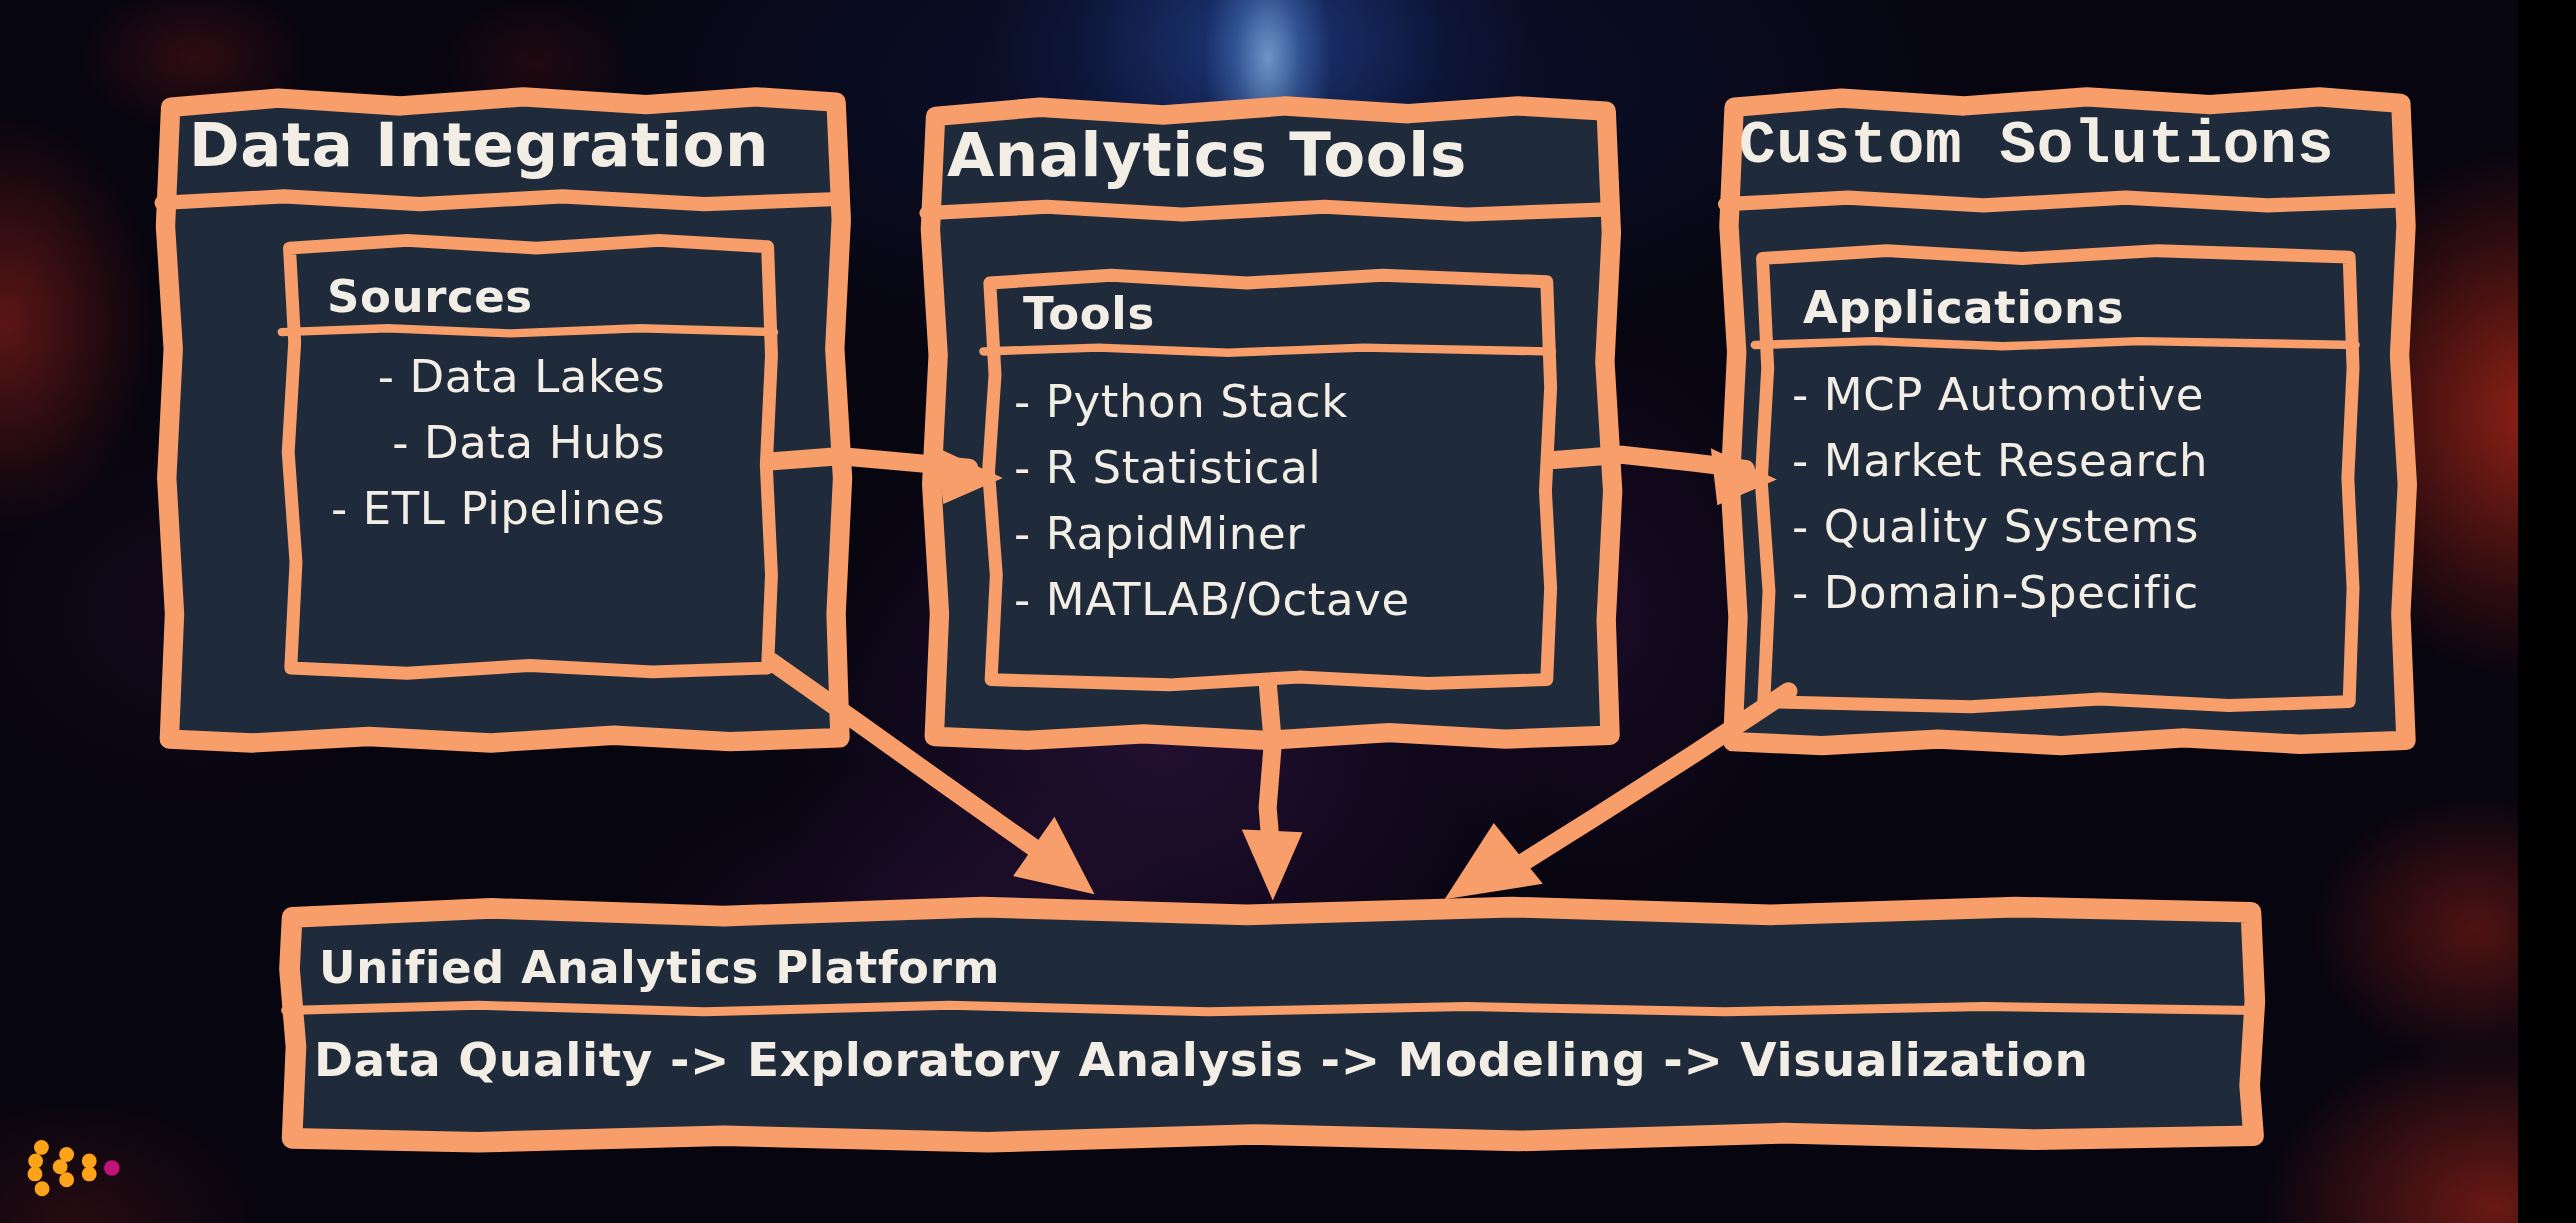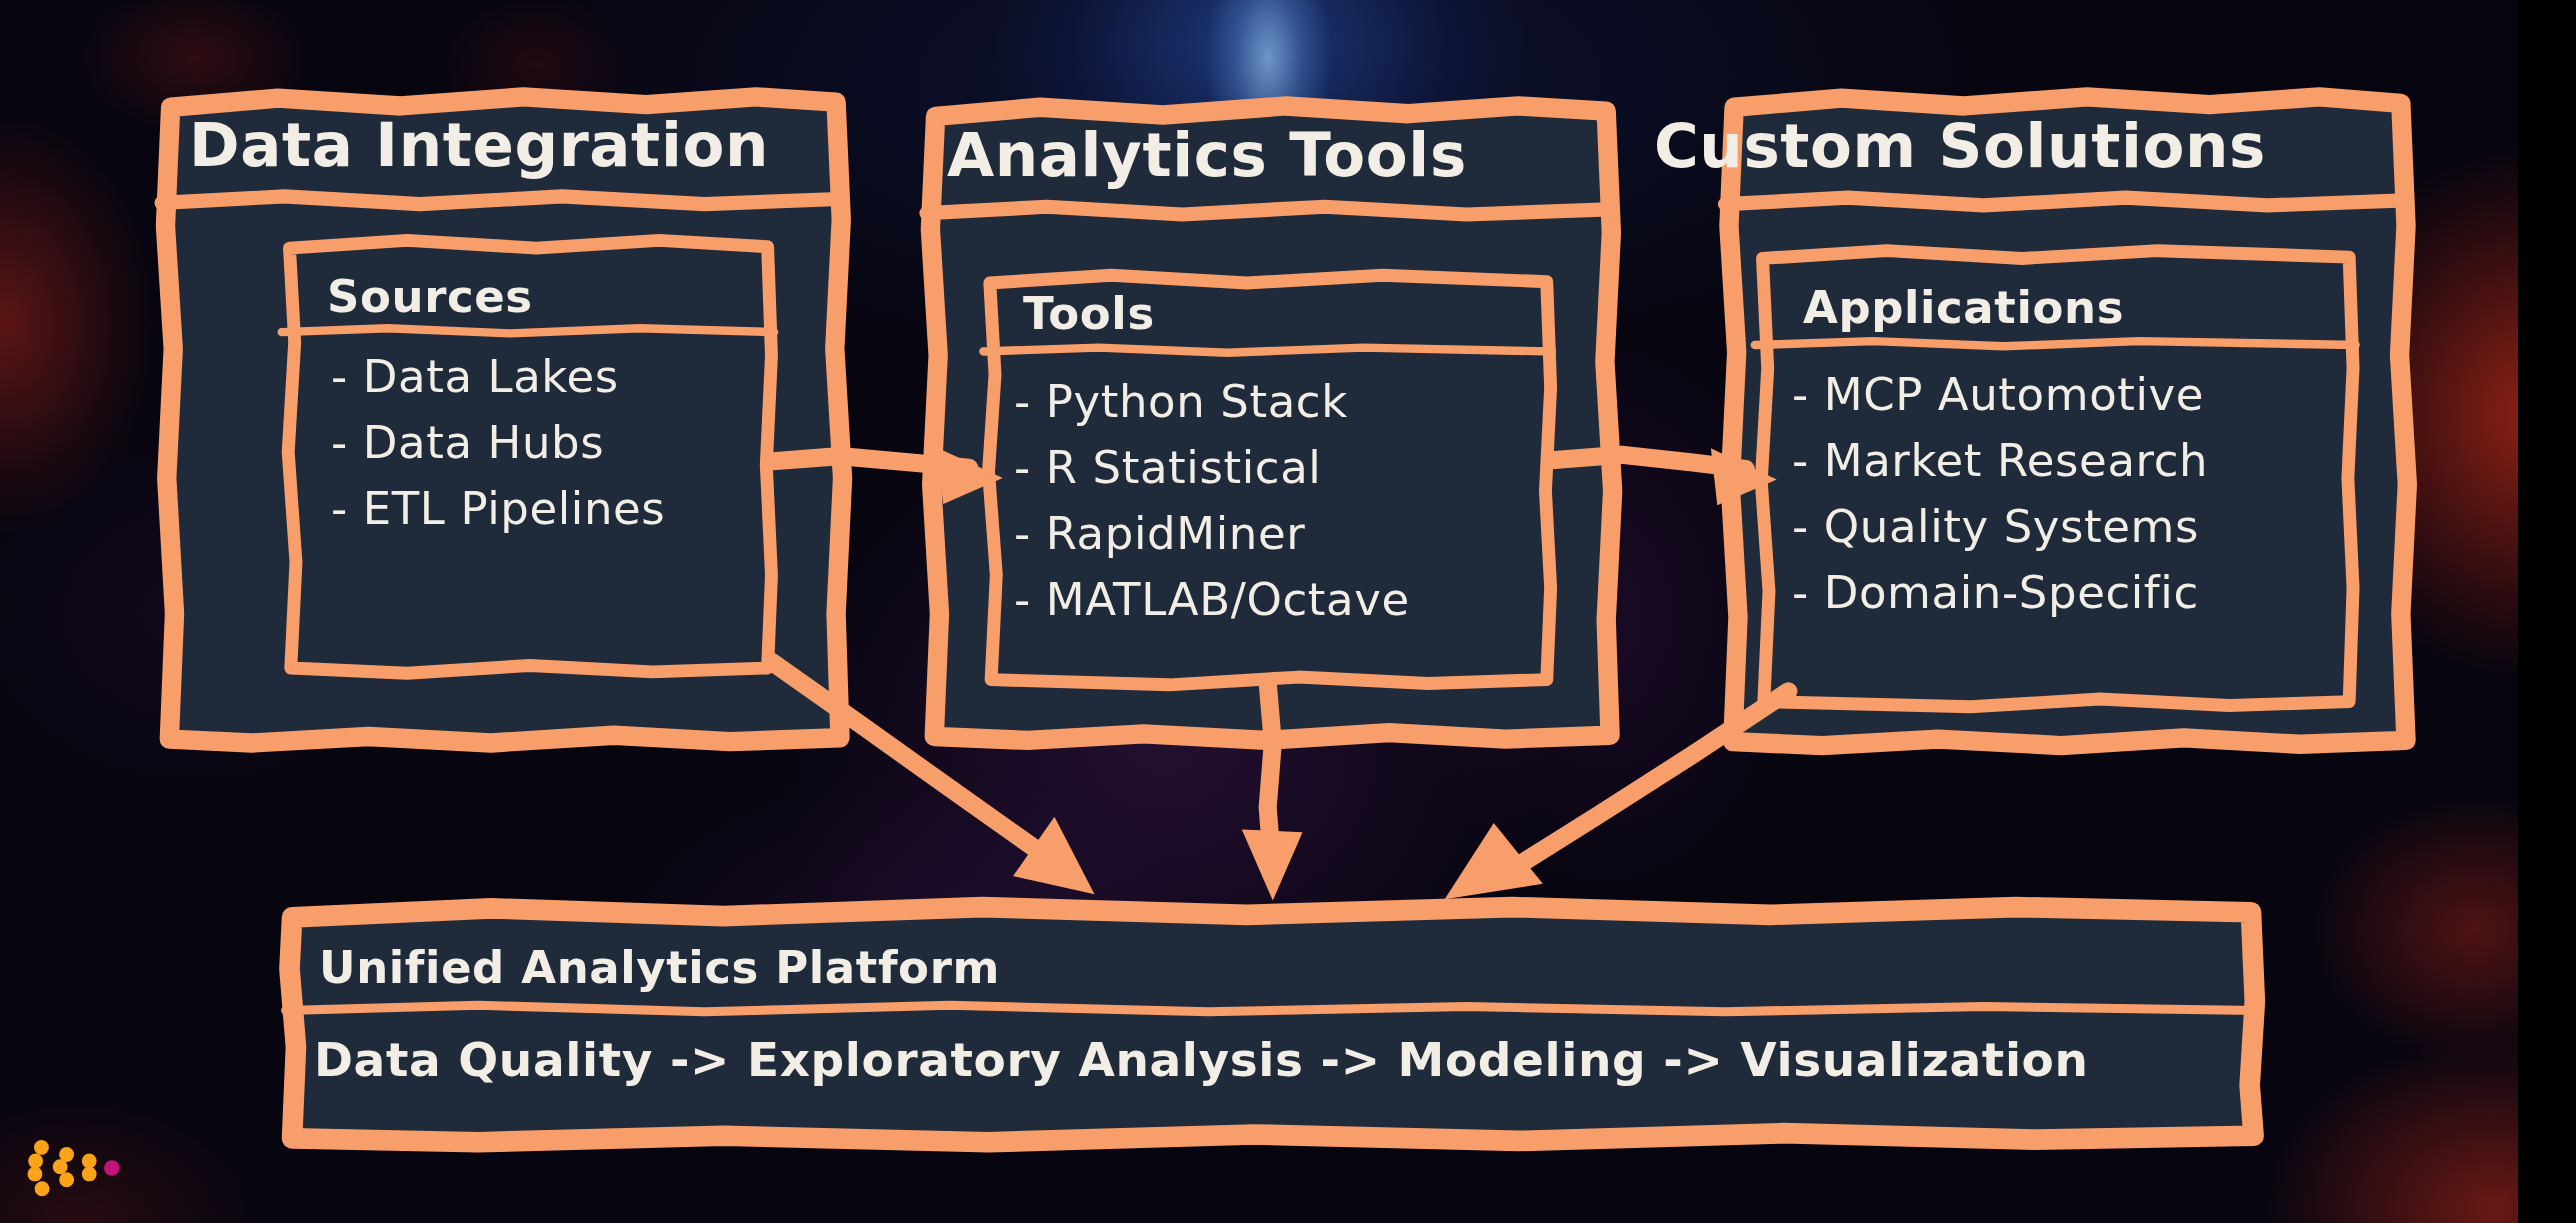--- a/index.html
+++ b/index.html
@@ -106,24 +106,24 @@
       <circle cx="93" cy="1806" r="11.5" fill="#FCA319"></circle>
       <circle cx="103" cy="1826" r="11.5" fill="#FCA319"></circle>
       <circle cx="138" cy="1797" r="11.5" fill="#FCA319"></circle>
       <circle cx="138" cy="1817" r="11.5" fill="#FCA319"></circle>
       <circle cx="173" cy="1808" r="12" fill="#C4127C"></circle>
     </g>
   </svg>
 
   <div class="t title-lg" style="left:189px;top:109px;">Data Integration</div>
   <div class="t title-lg" style="left:947px;top:119px;">Analytics Tools</div>
-  <div class="t title-lg" style="left:1654px;top:110px;">Custom Solutions</div>
+  <div class="t title-lg" style="left:1739px;top:110px;font-family:Liberation Mono, monospace;">Custom Solutions</div>
 
   <div class="t panel-head" style="left:327px;top:266px;">Sources</div>
-  <div class="t list" style="left:331px;top:344px;">
+  <div class="t list" style="left:331px;top:344px;align-items:flex-end;">
     <div class="item">- Data Lakes</div>
     <div class="item">- Data Hubs</div>
     <div class="item">- ETL Pipelines</div>
   </div>
 
   <div class="t panel-head" style="left:1023px;top:283px;">Tools</div>
   <div class="t list" style="left:1014px;top:369px;">
     <div class="item">- Python Stack</div>
     <div class="item">- R Statistical</div>
     <div class="item">- RapidMiner</div>

